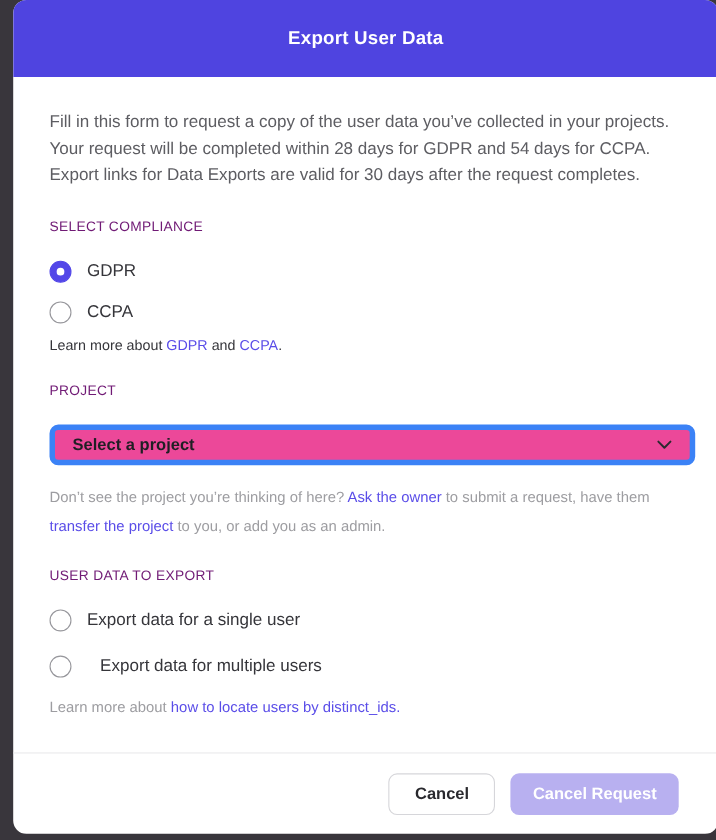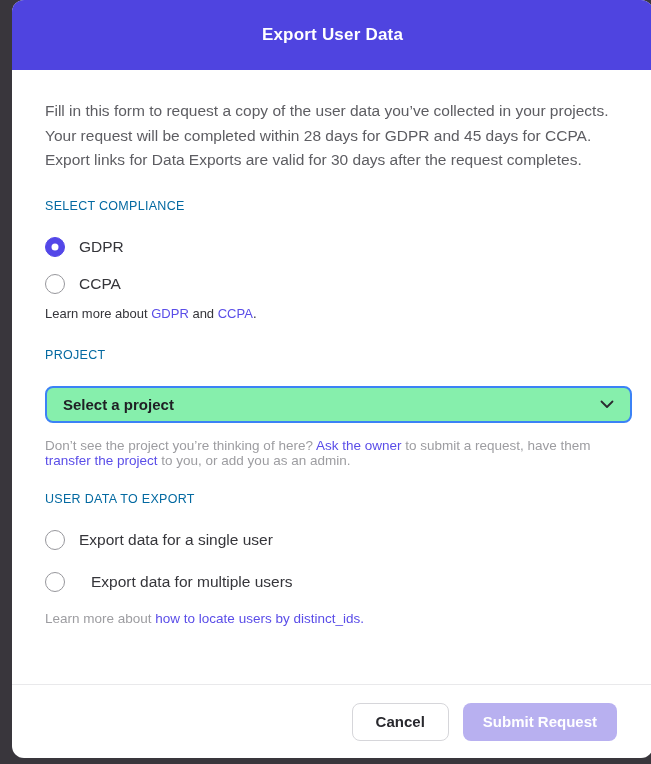--- a/index.html
+++ b/index.html
@@ -38,21 +38,21 @@
     flex: 1 1 auto;
     padding: 29px 31px 0 33px;
   }
   .intro {
     font-size: 15.5px;
     line-height: 24.5px;
     color: #5D5D62;
   }
   .section-label {
     font-size: 12.5px;
-    color: #0369a1;
+    color: #701a75;
     letter-spacing: 0.3px;
     margin-top: 26px;
   }
   .radio-row {
     display: flex;
     align-items: center;
     cursor: pointer;
   }
   .radio-row.first { margin-top: 24px; }
   .radio-row.next  { margin-top: 17px; }
@@ -90,39 +90,39 @@
   .link {
     color: #5A4DE8;
     text-decoration: none;
     cursor: pointer;
   }
   .project-label { margin-top: 27px; }
   .dropdown {
     margin-top: 24px;
     height: 37px;
     width: 587px;
-    border: 2px solid #3b82f6;
+    border: 5px solid #3b82f6;
     border-radius: 8px;
-    background: #86efac;
+    background: #ec4899;
     display: flex;
     align-items: center;
     justify-content: space-between;
     padding: 0 16px;
     cursor: pointer;
   }
   .dropdown-value {
     font-size: 15px;
     font-weight: bold;
     color: #1F1F24;
   }
   .chevron { display: flex; align-items: center; }
   .help-text {
     margin-top: 15px;
     font-size: 13.5px;
-    line-height: 15px;
+    line-height: 27px;
     color: #9D9DA1;
     max-width: 560px;
   }
   .help-text .link { font-weight: bold; font-weight: normal; }
   .userdata-label { margin-top: 24px; }
   .radio-row.single { margin-top: 24px; }
   .radio-row.multiple { margin-top: 22px; gap: 12px; }
   .distinct-line {
     margin-top: 19px;
     font-size: 13.5px;
@@ -167,21 +167,21 @@
 <body>
 
 <div class="modal">
 
   <div class="modal-header">
     <div class="modal-title">Export User Data</div>
   </div>
 
   <div class="modal-body">
 
-    <p class="intro">Fill in this form to request a copy of the user data you’ve collected in your projects. Your request will be completed within 28 days for GDPR and 45 days for CCPA. Export links for Data Exports are valid for 30 days after the request completes.</p>
+    <p class="intro">Fill in this form to request a copy of the user data you’ve collected in your projects. Your request will be completed within 28 days for GDPR and 54 days for CCPA. Export links for Data Exports are valid for 30 days after the request completes.</p>
 
     <div class="section-label">SELECT COMPLIANCE</div>
 
     <div class="radio-row first checked">
       <span class="radio-circle"></span>
       <span class="radio-label">GDPR</span>
     </div>
 
     <div class="radio-row next">
       <span class="radio-circle"></span>
@@ -214,16 +214,16 @@
       <span class="radio-circle"></span>
       <span class="radio-label">Export data for multiple users</span>
     </div>
 
     <p class="distinct-line"><span>Learn more about </span><a class="link">how to locate users by distinct_ids</a><span class="link">.</span></p>
 
   </div>
 
   <div class="modal-footer">
     <button class="btn btn-cancel">Cancel</button>
-    <button class="btn btn-submit" disabled="">Submit Request</button>
+    <button class="btn btn-submit" disabled="">Cancel Request</button>
   </div>
 
 </div>
 
 </body></html>

